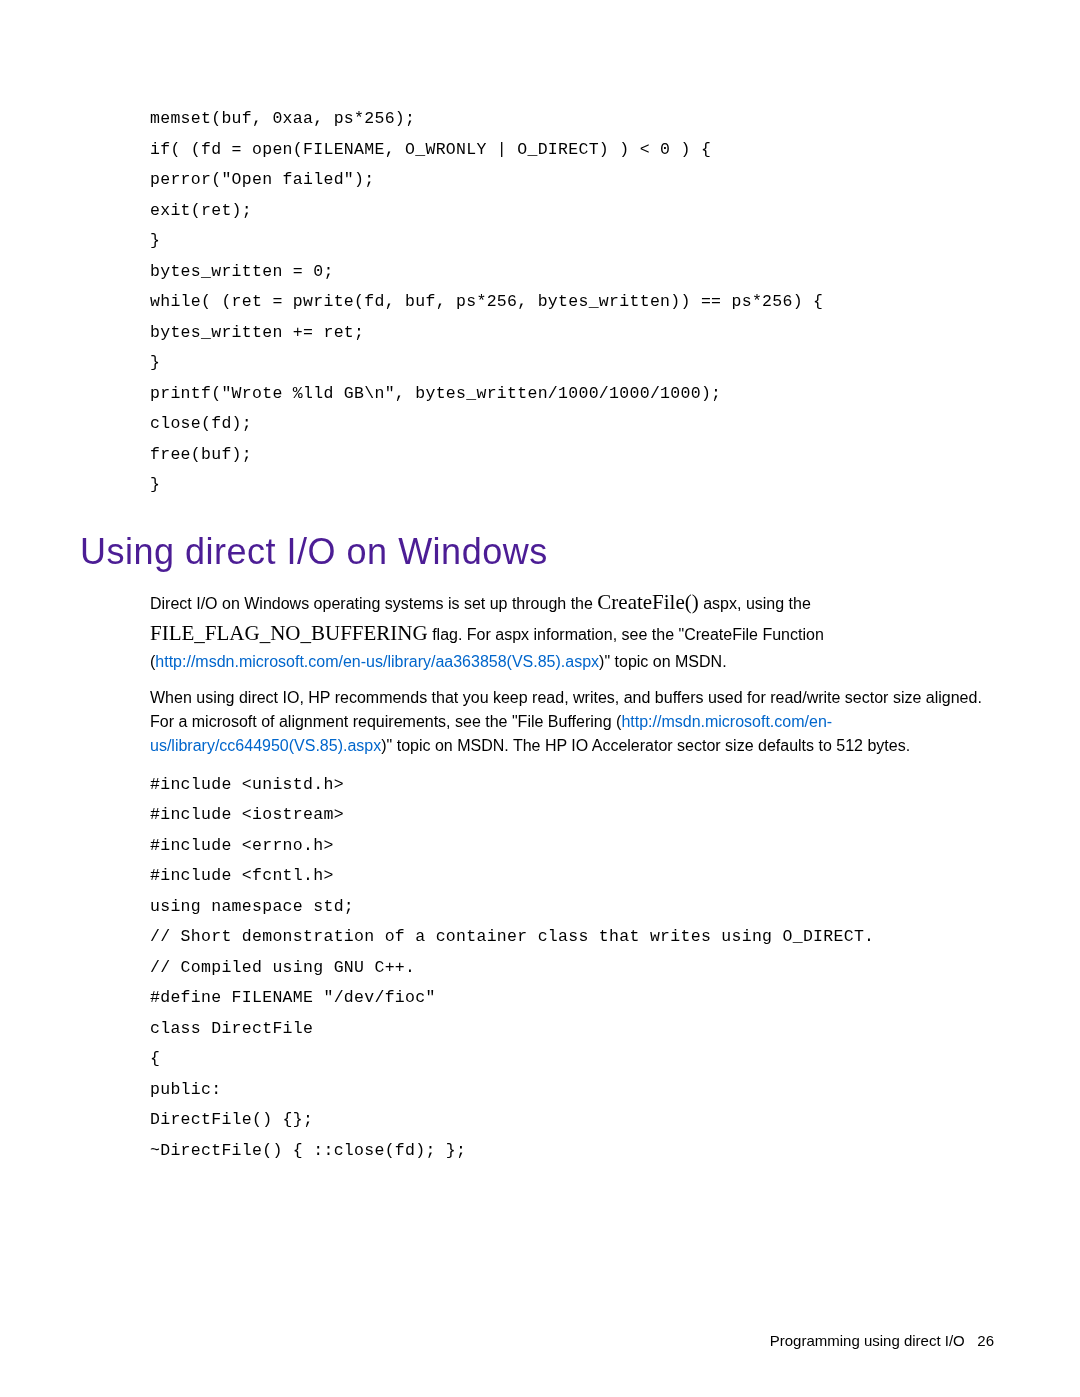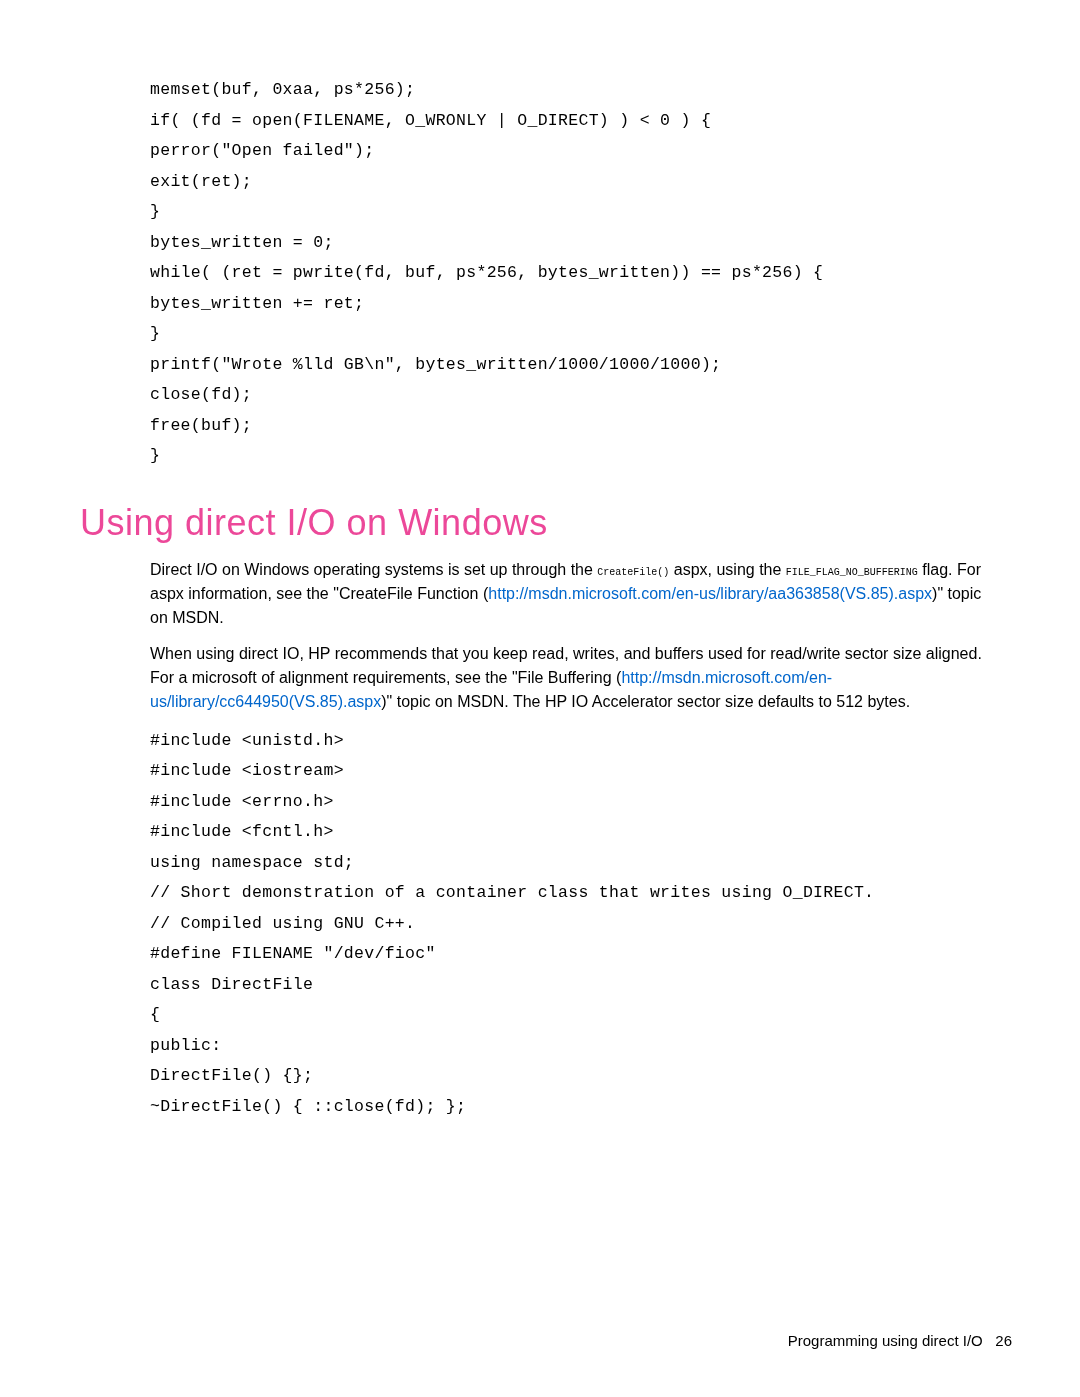--- a/index.html
+++ b/index.html
@@ -9,58 +9,58 @@
     }
     body {
       background: #ffffff;
       width: 1080px;
       height: 1397px;
       font-family: Arial, Helvetica, sans-serif;
       color: #000000;
       position: relative;
     }
     .page {
-      padding: 75px 80px 50px 80px;
+      padding: 104px 80px 50px 80px;
     }
     .code-block {
       font-family: "Courier New", Courier, monospace;
       font-size: 16.5px;
       line-height: 1.85;
       margin-left: 70px;
       color: #000000;
       white-space: pre;
       letter-spacing: 0.3px;
     }
     .heading-1 {
       font-size: 36px;
-      color: #ec4899;
+      color: #4c1d95;
       font-weight: 300;
       margin-top: 30px;
       margin-bottom: 14px;
       letter-spacing: 0.5px;
     }
     .body-text {
       font-size: 16px;
       line-height: 1.5;
       margin-left: 70px;
       margin-bottom: 12px;
       color: #000000;
     }
     .mono-inline {
-      font-family: Liberation Mono, monospace;
-      font-size: 10px;
+      font-family: Liberation Serif, serif;
+      font-size: 21px;
     }
     .link {
       color: #0066cc;
       text-decoration: none;
     }
     .footer {
       position: absolute;
       bottom: 48px;
-      right: 68px;
+      right: 86px;
       font-size: 15px;
       color: #000000;
     }
   </style>
 </head>
 <body>
 
 <div class="page">
   <div class="code-block">memset(buf, 0xaa, ps*256);
 if( (fd = open(FILENAME, O_WRONLY | O_DIRECT) ) &lt; 0 ) {

